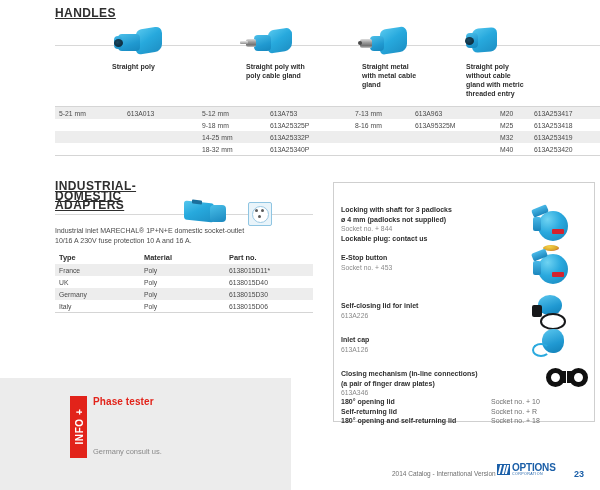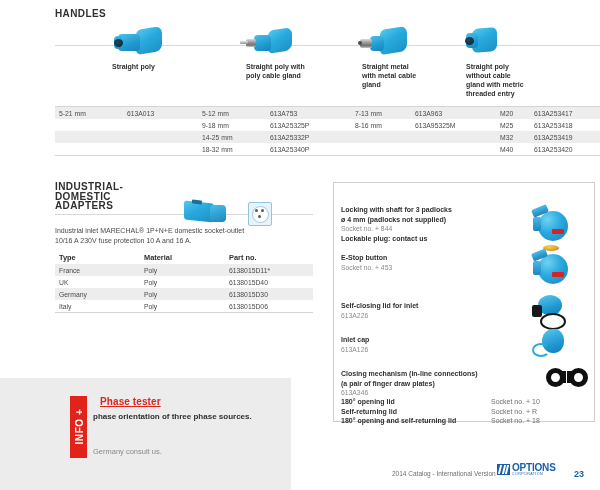--- a/index.html
+++ b/index.html
@@ -16,25 +16,26 @@
     color: #3b3b3b;
     -webkit-font-smoothing: antialiased;
   }
 
   
   .abs { position: absolute; }
   .rule { background: #d8d8d8; height: 1px; }
 
   
   .sec-title {
-    font-size: 10px;
+    font-size: 12px;
     font-weight: bold;
     letter-spacing: .4px;
     color: #2f2f2f;
     line-height: 9.5px;
+    text-decoration: underline;
   }
   .prod-caption {
     font-size: 7px;
     font-weight: bold;
     color: #2f2f2f;
     line-height: 9px;
   }
 
   
   .prod { position: absolute; }
@@ -197,26 +198,25 @@
     font-size: 10px;
     font-weight: bold;
     letter-spacing: .6px;
     width: 62px;
     position: absolute;
     left: -22.5px;
     top: 25px;
     text-align: center;
   }
   #phase-title {
-    left: 100px; top: 396px;
+    left: 93px; top: 396px;
     font-size: 10px;
     font-weight: bold;
     color: #e2231a;
     letter-spacing: .1px;
-    text-decoration: underline;
   }
   #phase-body {
     left: 93px; top: 411px; width: 180px;
     font-size: 8px;
     font-weight: bold;
     color: #2f2f2f;
     line-height: 11.5px;
   }
   #phase-note {
     left: 93px; top: 447px;
@@ -505,21 +505,20 @@
 </div>
 
 <div class="abs" id="gray-band"></div>
 
 <div class="abs" id="info-badge">
   <span>INFO +</span>
 </div>
 
 <div class="abs" id="phase-title">Phase tester</div>
 <div class="abs" id="phase-body">
-  <div>phase orientation of three phase sources.</div>
 </div>
 <div class="abs" id="phase-note">Germany consult us.</div>
 
 <div class="abs" id="footer-text">2014 Catalog - International Version</div>
 
 <div class="abs" id="logo">
   <div id="logo-mark">
     <i style="left:2px;"></i>
       <i style="left:5.5px;"></i>
       <i style="left:9px;"></i>

